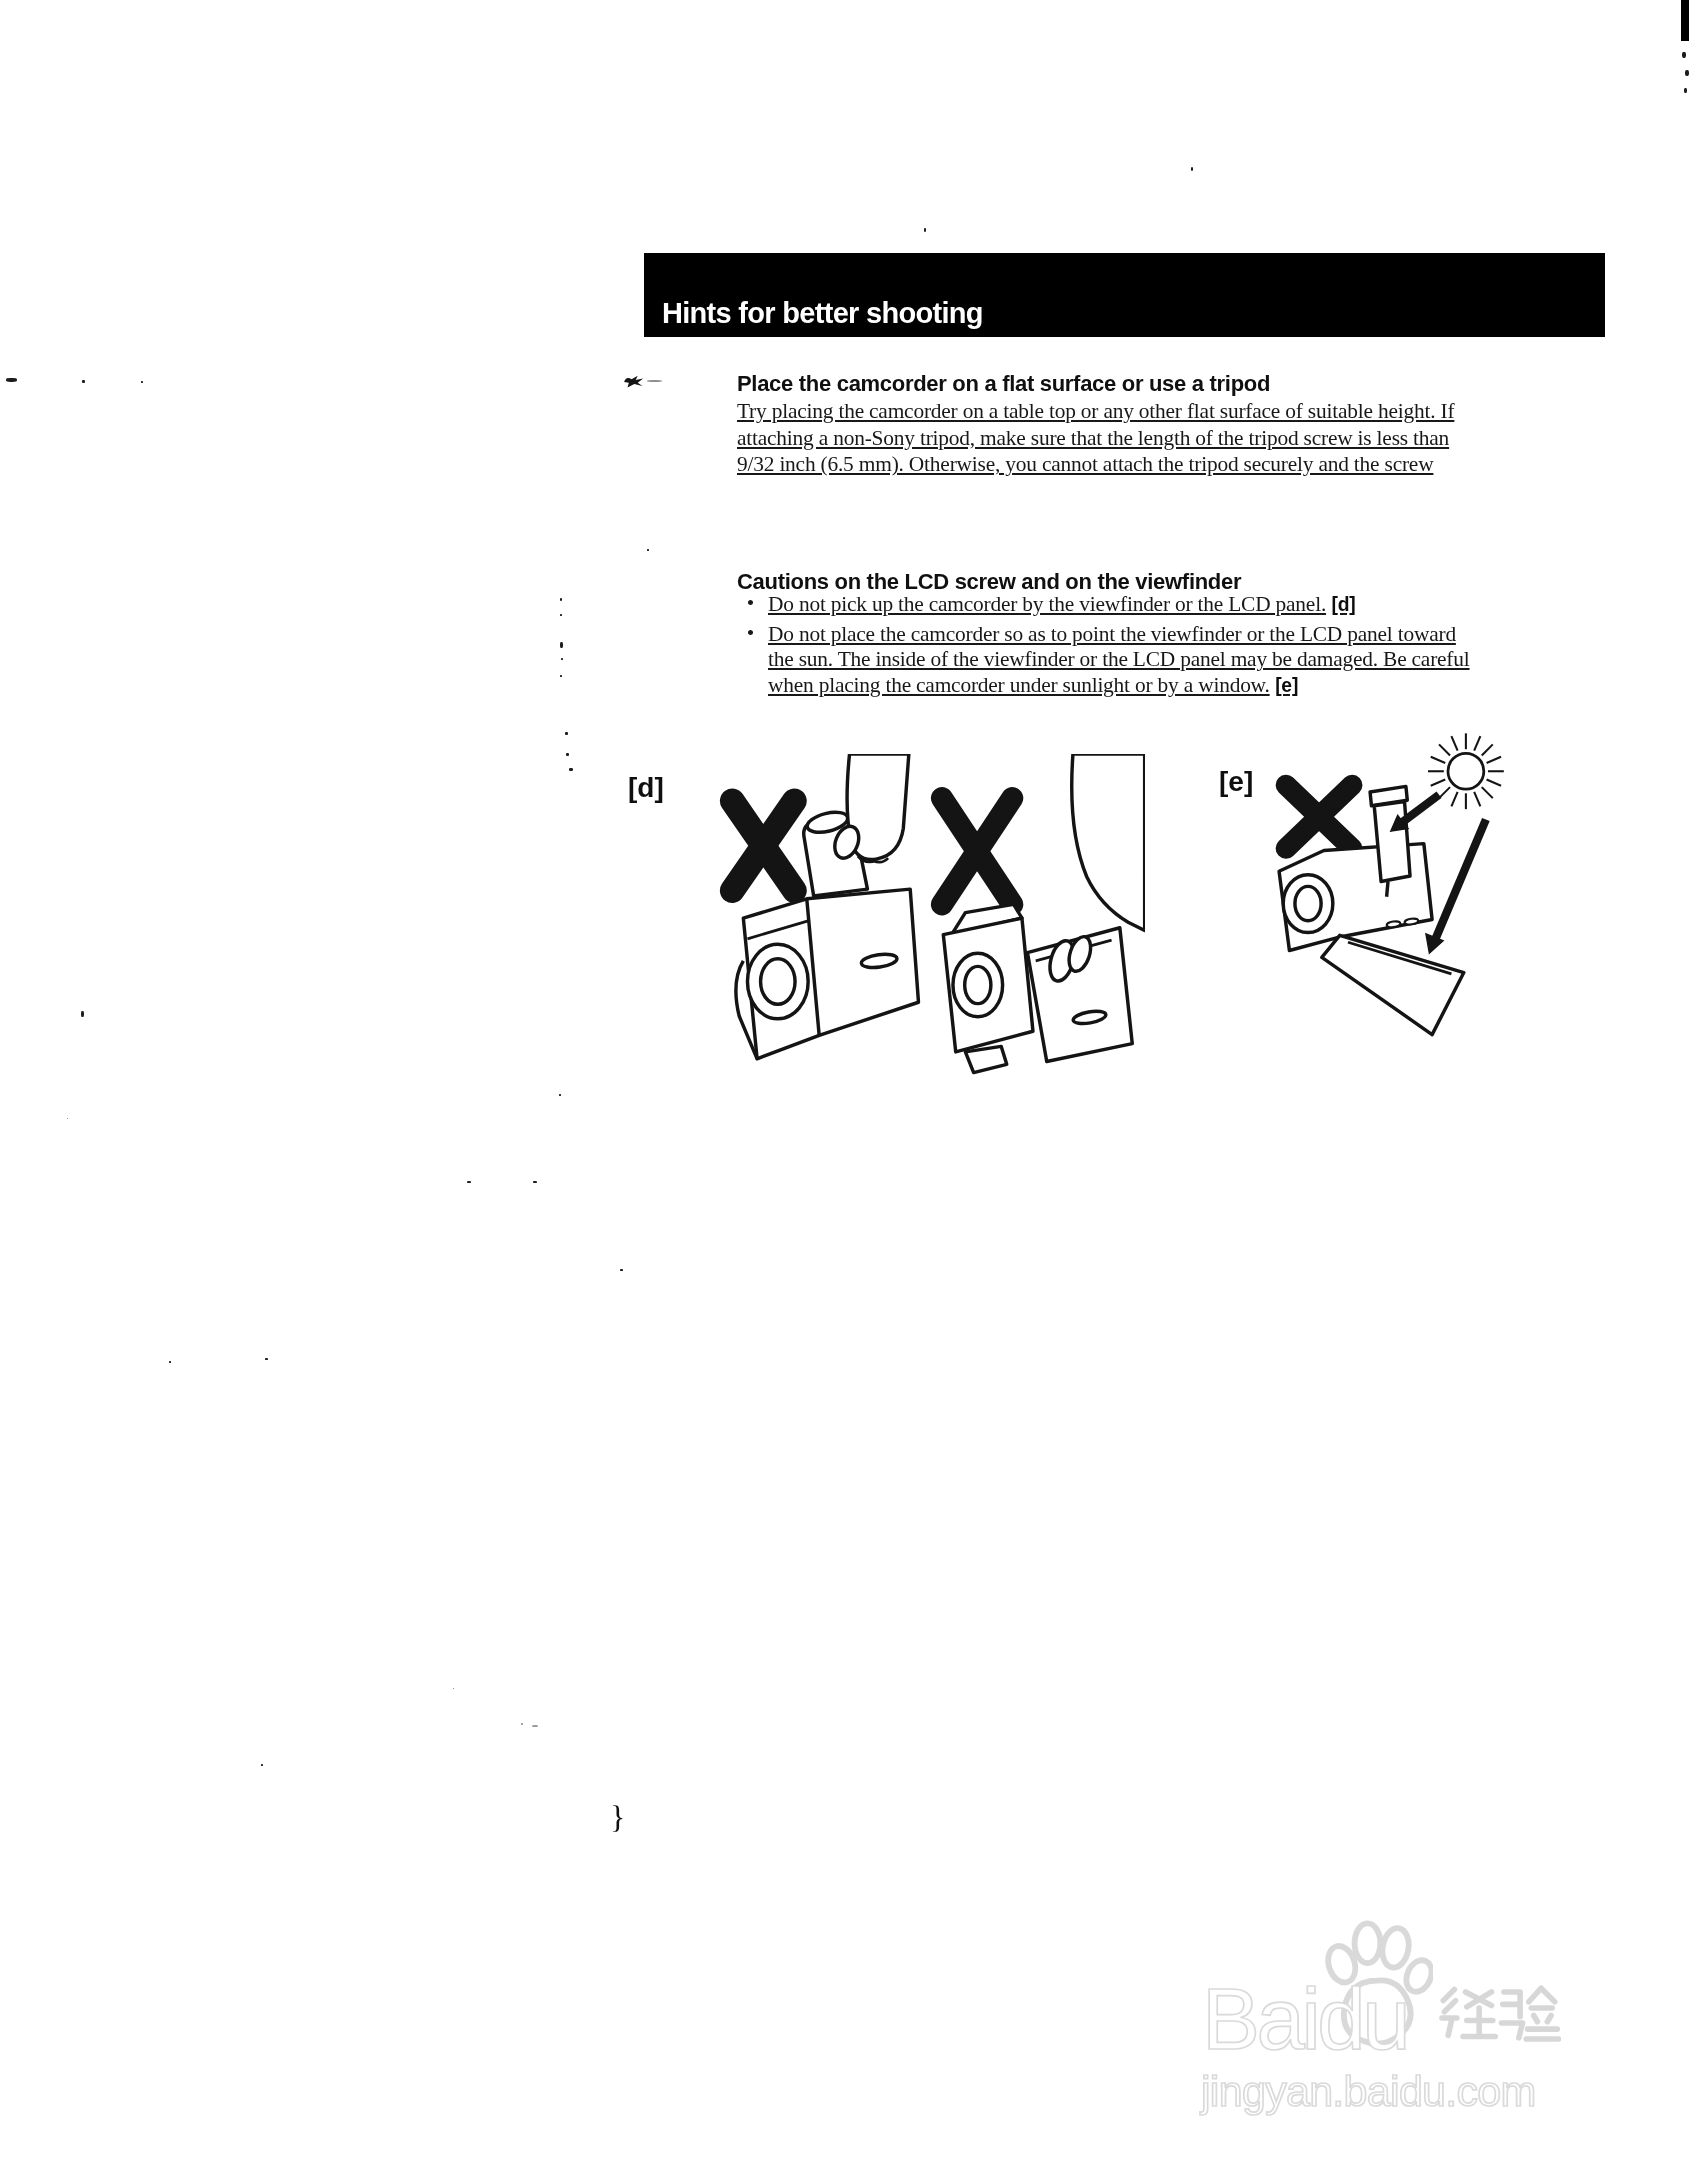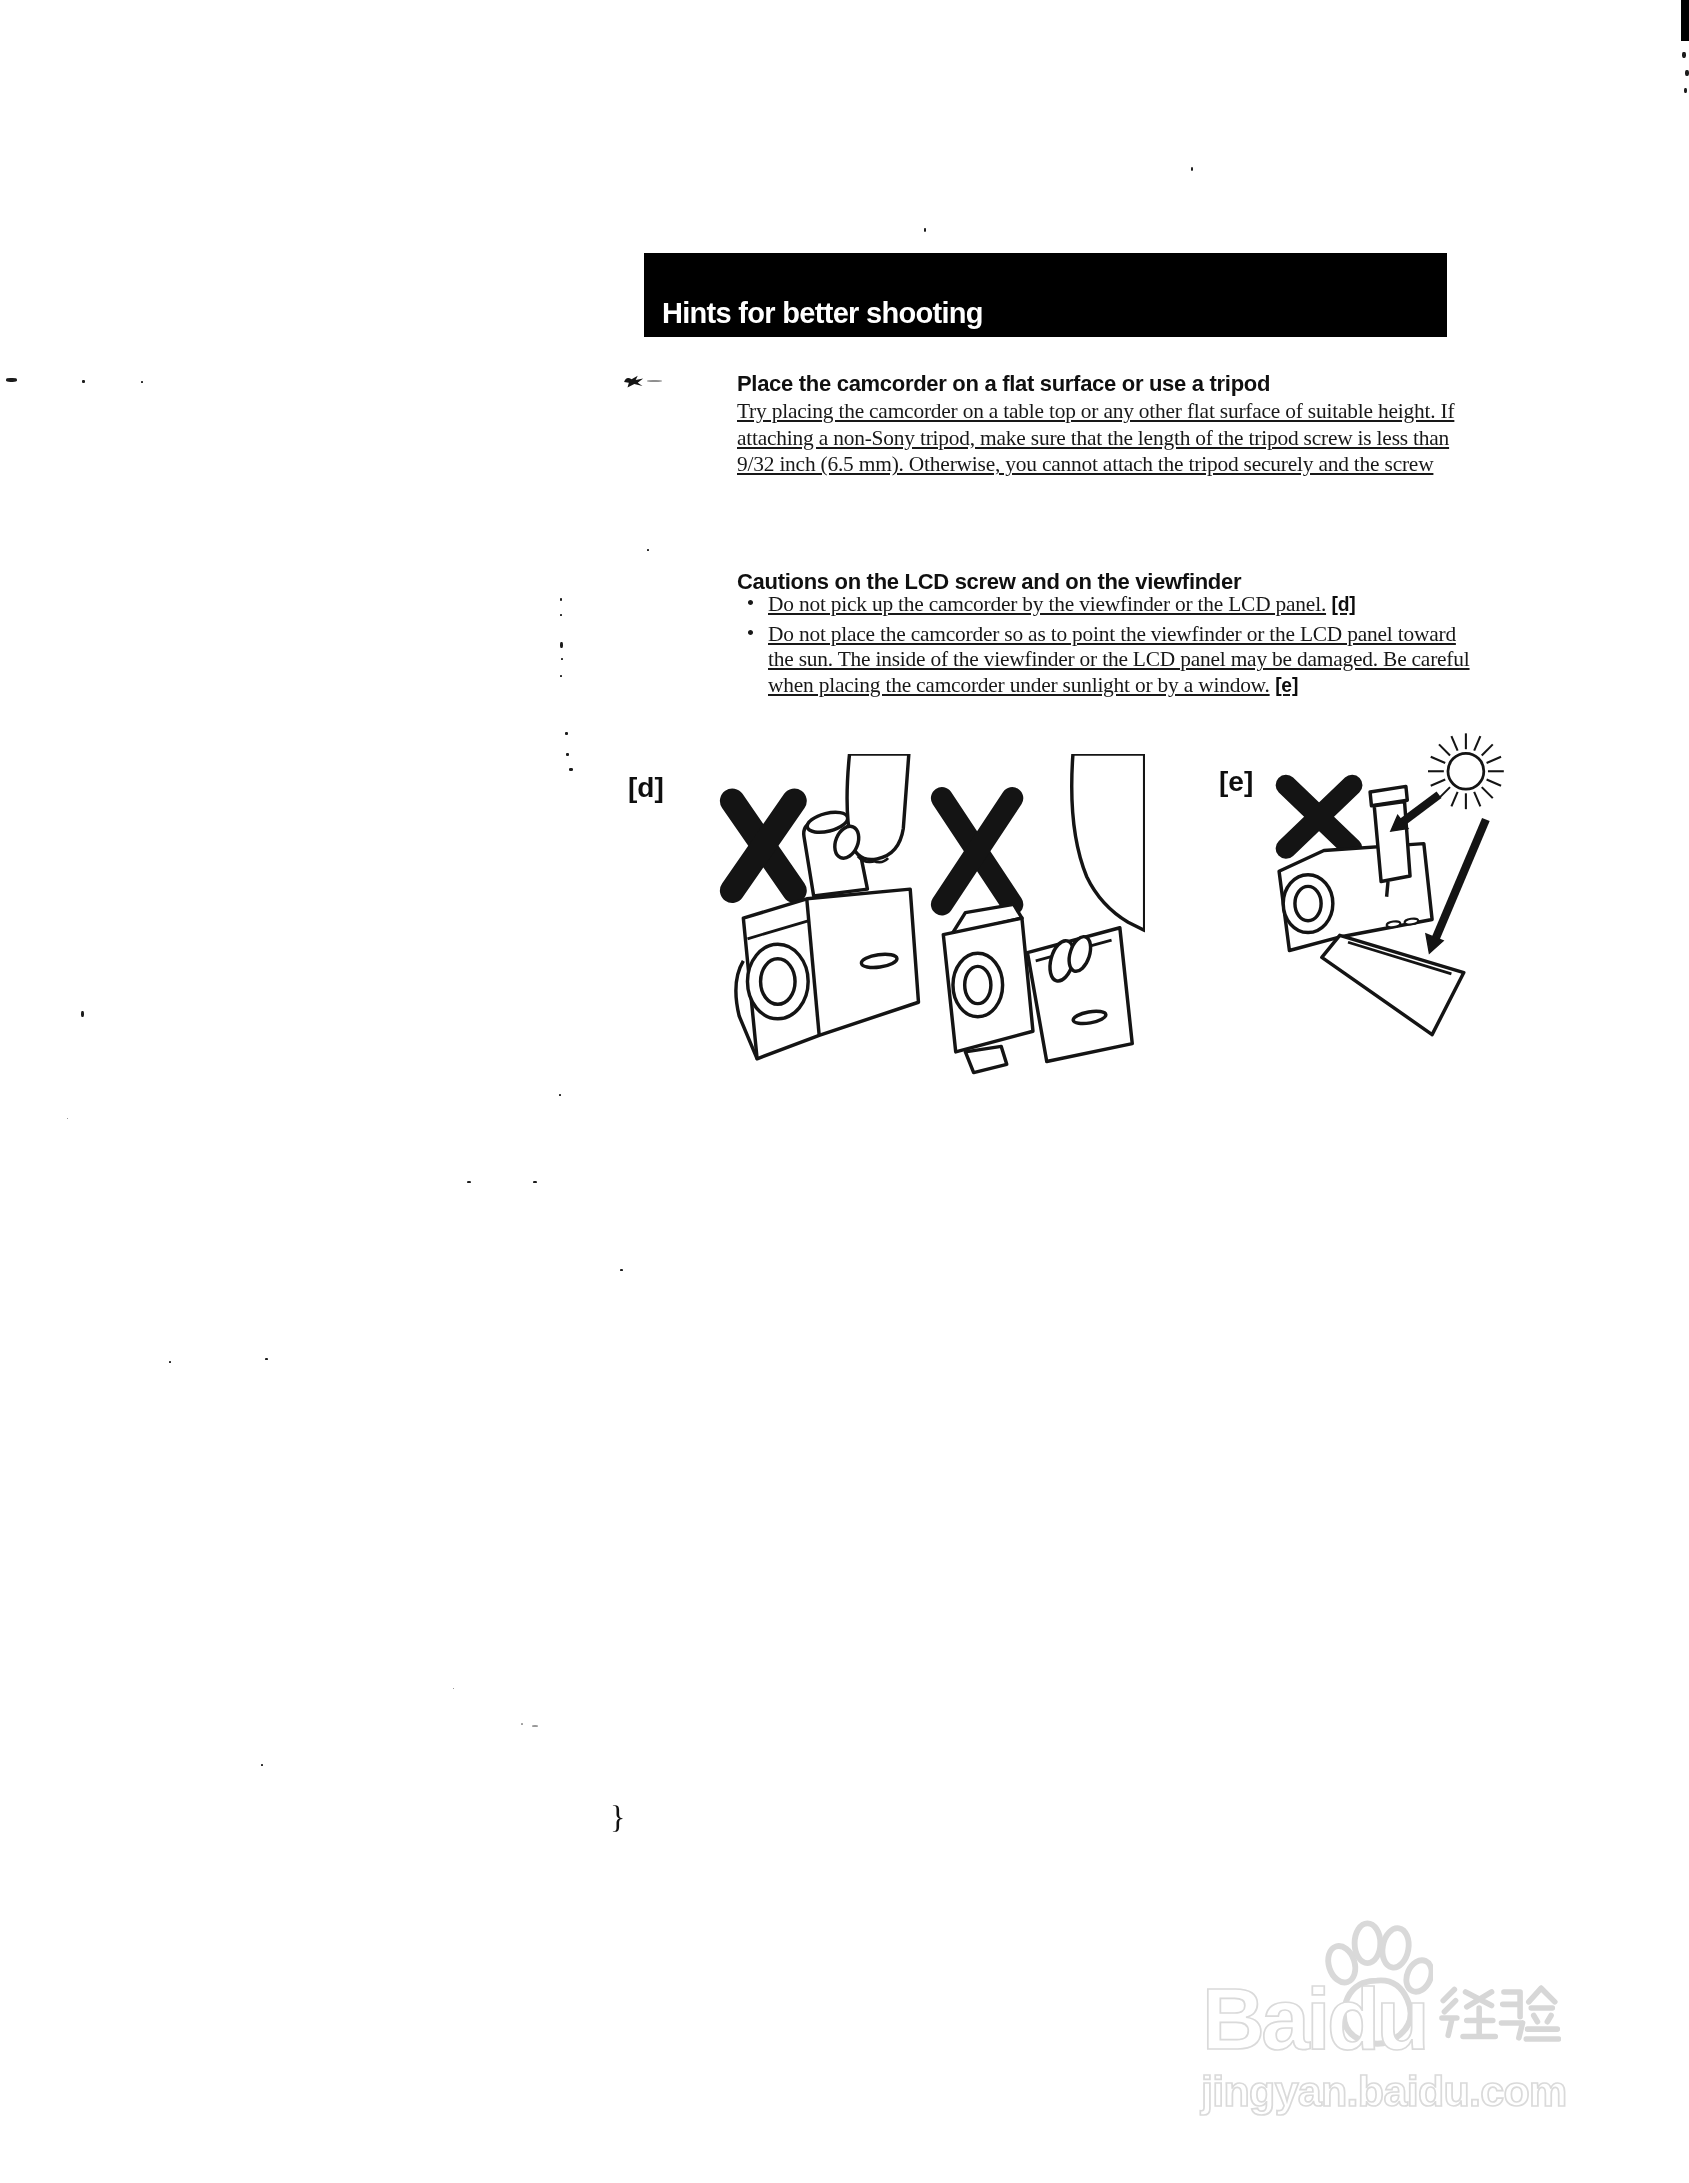--- a/index.html
+++ b/index.html
@@ -4,21 +4,21 @@
 <style>
   html,body{margin:0;padding:0;background:#ffffff;}
   .page{position:relative;width:1690px;height:2183px;background:#ffffff;overflow:hidden;
         font-family:"Liberation Serif",serif;color:#1a1a1a;}
 
   
   .edge-strip{position:absolute;left:1681px;top:0;width:8.3px;height:41px;background:#000;}
   .sp{position:absolute;background:#1c1c1c;border-radius:40%;display:block;}
 
   
-  .header-bar{position:absolute;left:644px;top:253px;width:803px;height:84px;background:#000;
+  .header-bar{position:absolute;left:644px;top:253px;width:961px;height:84px;background:#000;
               display:flex;align-items:flex-end;box-sizing:border-box;padding:0 0 7px 18px;}
   .header-title{font-family:"Liberation Sans",sans-serif;font-weight:700;font-size:29px;
                 letter-spacing:-0.7px;color:#ffffff;white-space:nowrap;}
 
   
   .h-sans{position:absolute;font-family:"Liberation Sans",sans-serif;font-weight:700;
           font-size:22px;letter-spacing:-0.3px;color:#101010;white-space:nowrap;text-align:center;}
   .sec1-head{left:737px;top:371px;}
   .sec2-head{left:737px;top:569px;}
   .serif-block{position:absolute;font-family:"Liberation Serif",serif;font-size:21.4px;
@@ -34,21 +34,21 @@
   
   .fig-label{position:absolute;font-family:"Liberation Sans",sans-serif;font-weight:700;
              font-size:28px;color:#0f0f0f;}
   .figsvg{position:absolute;}
 
   
   .pageno{position:absolute;left:610px;top:1799px;font-family:"Liberation Serif",serif;
           font-size:32px;color:#111;}
 
   
-  .wm{position:absolute;font-family:"Liberation Sans",sans-serif;font-weight:700;color:#ffffff;
+  .wm{position:absolute;font-family:"Liberation Sans",sans-serif;font-weight:400;color:#ffffff;
       -webkit-text-stroke:1.7px #dadada;text-shadow:0 0 0.7px #e9e9e9;white-space:nowrap;z-index:2;}
   .wm-brand{left:1202px;top:1969px;font-size:87px;letter-spacing:-3.5px;}
   .wm-url{left:1201px;top:2067px;font-size:43px;letter-spacing:-0.7px;}
   .wm-svg{position:absolute;z-index:1;}
 </style>
 </head>
 <body>
 
 <div class="page">
 

